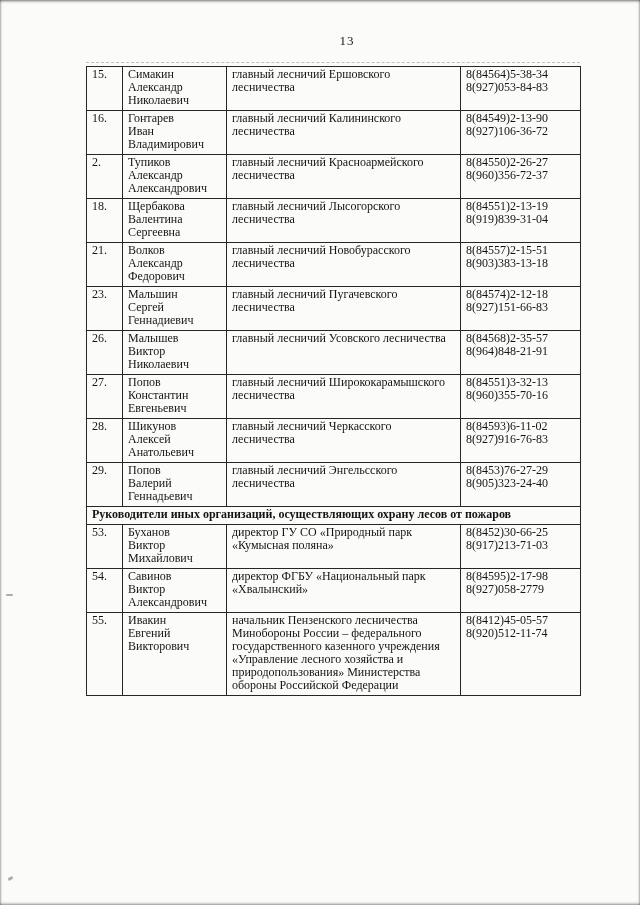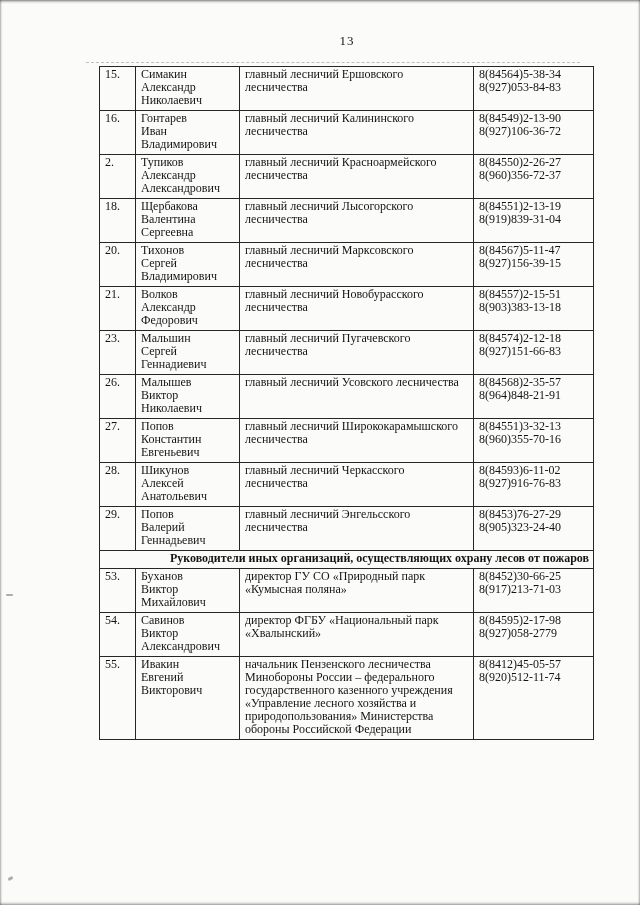--- a/index.html
+++ b/index.html
@@ -23,34 +23,34 @@
   .artifact.a2{left:8px;top:877px;width:5px;height:3px;transform:rotate(-30deg);}
   .pageno{
     position:absolute;top:33px;left:0;width:694px;text-align:center;
     font-size:13px;letter-spacing:1px;
   }
   .top-dashes{
     position:absolute;left:86px;top:62px;width:494px;height:0;
     border-top:1px dashed #8f8f8f;opacity:.55;
   }
   table.contacts{
-    position:absolute;left:99px;top:66px;
+    position:absolute;left:86px;top:66px;
     width:494px;border-collapse:collapse;table-layout:fixed;
   }
   table.contacts td{
     border:1px solid #262626;
     vertical-align:top;
     font-size:12px;line-height:13px;
     padding:1px 4px 3px 5px;
   }
   td.num{padding-left:6px;}
   td.name{white-space:pre-line;margin-top:6px;}
   td.phone{white-space:nowrap;}
   td.section-header{
-    font-weight:bold;text-align:right;
+    font-weight:bold;text-align:left;
     font-size:12.2px;line-height:13px;
     padding:2px 2px 2px 8px;
   }
 </style>
 </head>
 <body>
 
 <div class="page">
   <div class="pageno">13</div>
   <div class="top-dashes"></div>
@@ -101,31 +101,20 @@
           <td class="name">Щербакова
 Валентина
 Сергеевна</td>
           <td class="pos">главный лесничий Лысогорского лесничества</td>
           <td class="phone">
             <div>8(84551)2-13-19</div>
             <div>8(919)839-31-04</div>
           </td>
         </tr>
         <tr>
-          <td class="num">20.</td>
-          <td class="name">Тихонов
-Сергей
-Владимирович</td>
-          <td class="pos">главный лесничий Марксовского лесничества</td>
-          <td class="phone">
-            <div>8(84567)5-11-47</div>
-            <div>8(927)156-39-15</div>
-          </td>
-        </tr>
-        <tr>
           <td class="num">21.</td>
           <td class="name">Волков
 Александр
 Федорович</td>
           <td class="pos">главный лесничий Новобурасского лесничества</td>
           <td class="phone">
             <div>8(84557)2-15-51</div>
             <div>8(903)383-13-18</div>
           </td>
         </tr>

